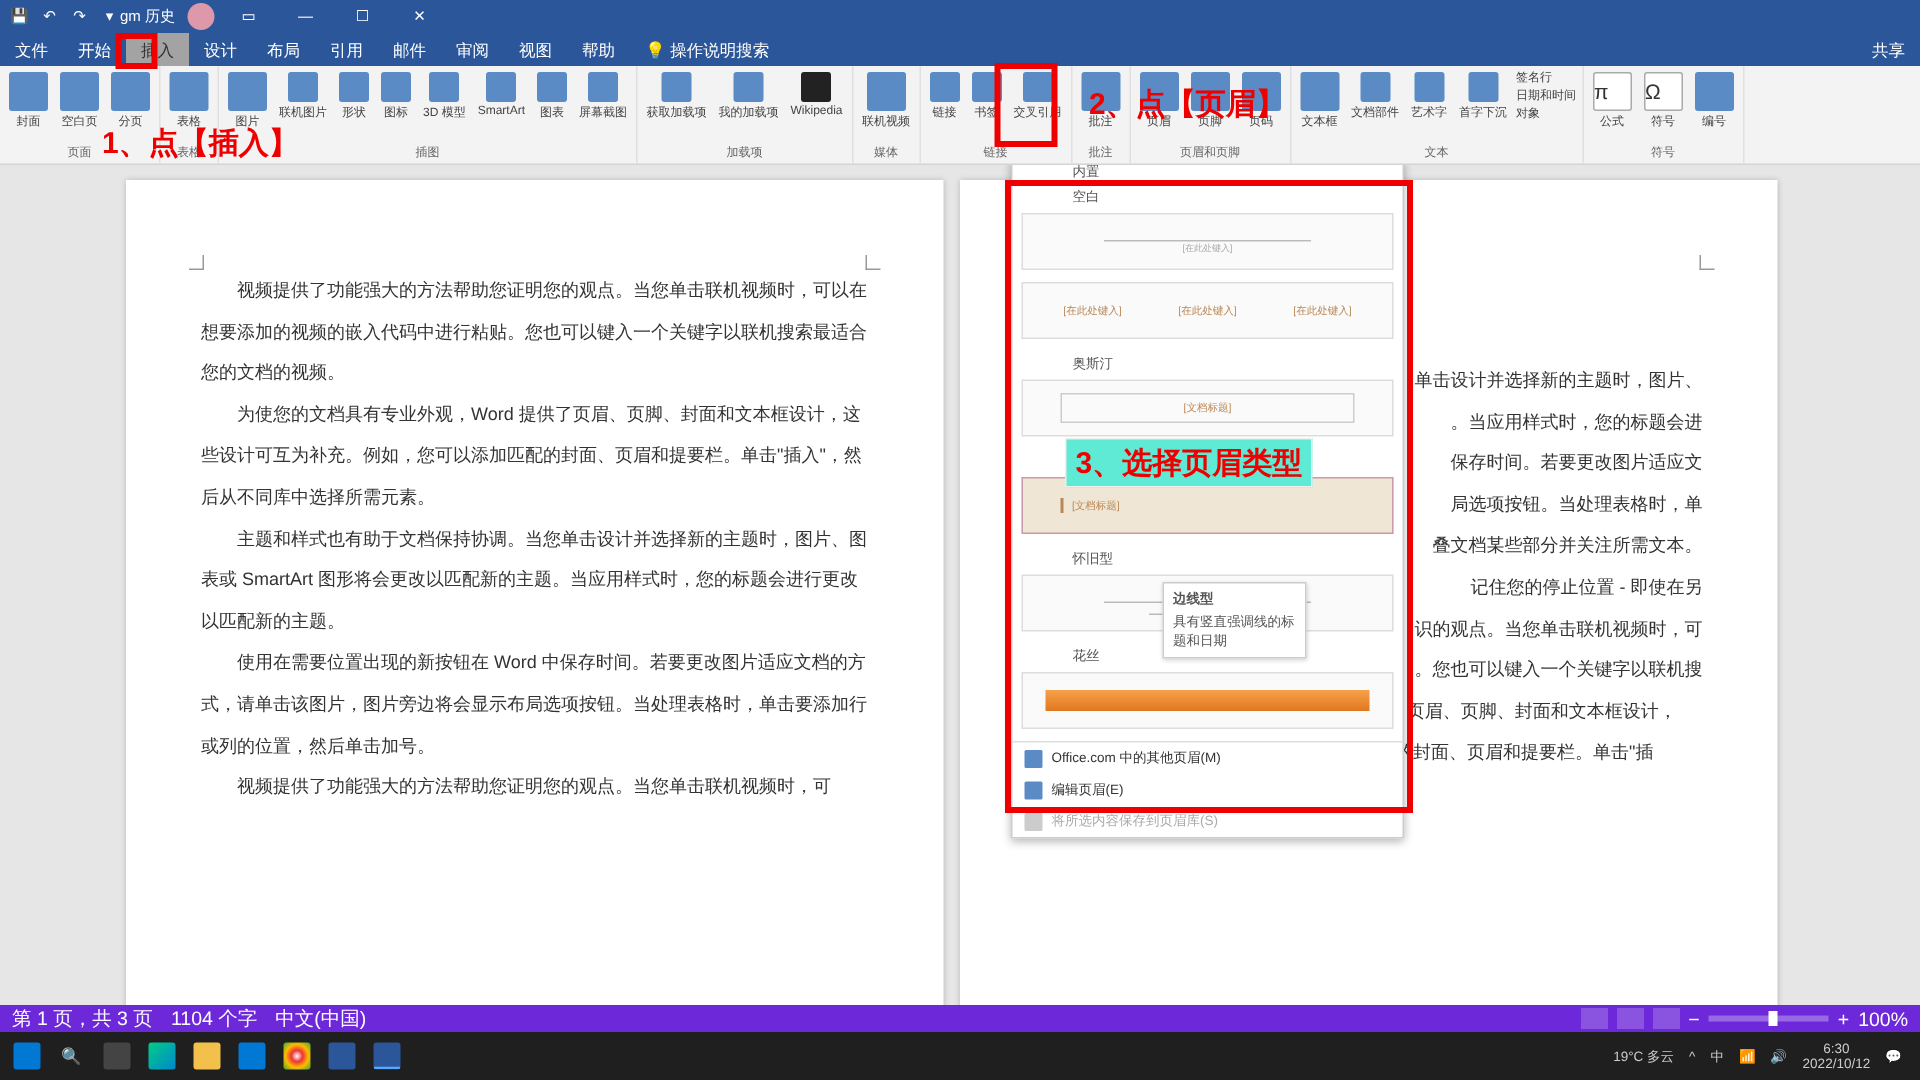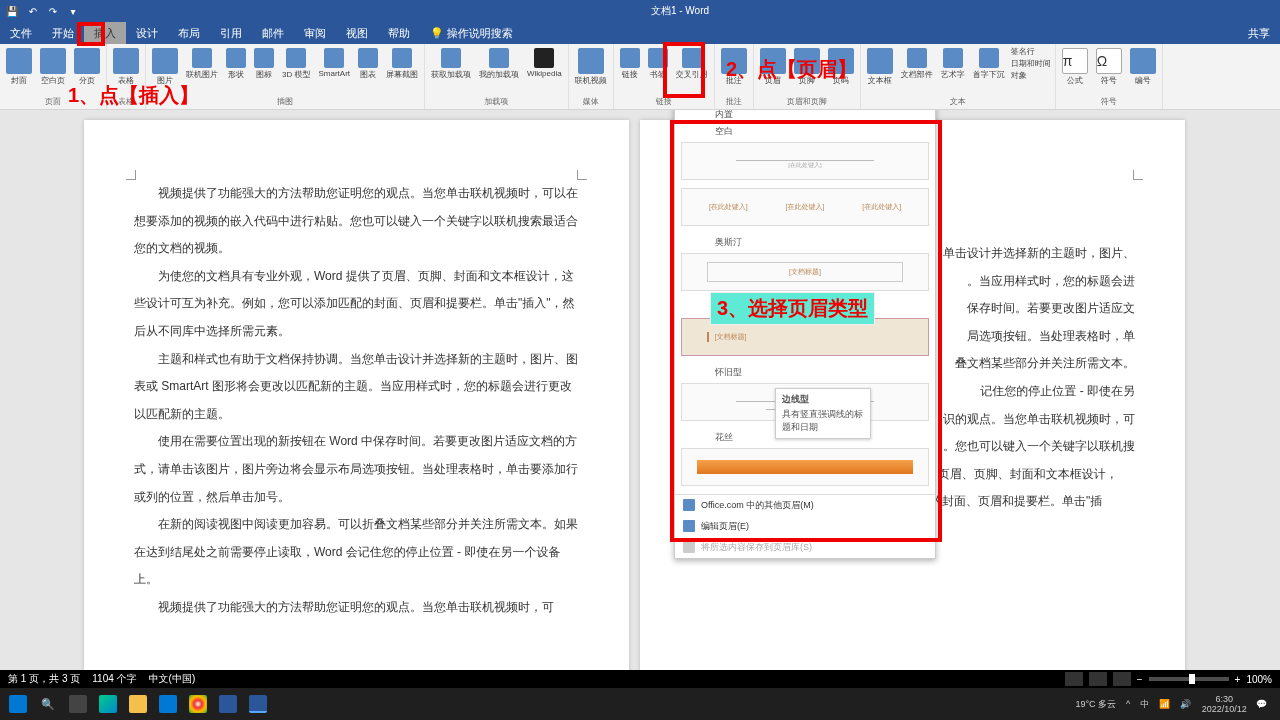--- a/index.html
+++ b/index.html
@@ -38,27 +38,27 @@
 .corner-tl::before { width: 10px; height: 1px; top: 9px; left: 0; }
 .corner-tl::after { width: 1px; height: 10px; top: 0; left: 9px; }
 .corner-tr { top: 50px; right: 42px; }
 .corner-tr::before { width: 10px; height: 1px; top: 9px; right: 0; }
 .corner-tr::after { width: 1px; height: 10px; top: 0; right: 9px; }
 .dropdown { position: absolute; left: 674px; top: -5px; width: 262px; background: #fff; border: 1px solid #ccc; box-shadow: 0 2px 6px rgba(0,0,0,.3); z-index: 5; font-size: 9px; }
 .dd-section { padding: 2px 4px; color: #555; margin-left: 36px; }
 .dd-item { border: 1px solid #ddd; margin: 2px 6px 8px; height: 38px; display: flex; align-items: center; justify-content: center; background: #fafafa; cursor: pointer; position: relative; font-size: 7px; color: #888; }
 .dd-item.hl { background: #f0e6d6; border-color: #c9a; }
 .dd-item .line1 { border-bottom: 1px solid #bbb; width: 70%; margin: 0 auto; height: 8px; }
-.dd-linkrow { padding: 4px 8px; cursor: pointer; display: flex; align-items: flex-start; gap: 6px; color: #333; }
+.dd-linkrow { padding: 4px 8px; cursor: pointer; display: flex; align-items: center; gap: 6px; color: #333; }
 .dd-linkrow .mini-ico { width: 12px; height: 12px; background: #5b8bc5; border-radius: 1px; }
 .red-box.rb-dropdown { top: 10px; left: 670px; width: 272px; height: 422px; z-index: 6; }
 .ann3 { top: 182px; left: 710px; z-index: 7; background: #5eead4; padding: 2px 6px; border: 1px solid #eee; }
 .tooltip { position: absolute; background: #fff; border: 1px solid #ccc; padding: 4px 6px; font-size: 9px; color: #555; z-index: 8; box-shadow: 0 1px 3px rgba(0,0,0,.2); }
 .tooltip .tt-title { font-weight: bold; margin-bottom: 2px; }
-.statusbar { background: #000000; height: 18px; color: #fff; font-size: 10px; display: flex; align-items: center; padding: 0 8px; gap: 12px; position: relative; }
+.statusbar { background: #6d28d9; height: 18px; color: #fff; font-size: 13px; display: flex; align-items: center; padding: 0 8px; gap: 12px; position: relative; }
 .statusbar .right { margin-left: auto; display: flex; gap: 6px; align-items: center; }
 .view-btn { width: 18px; height: 14px; background: rgba(255,255,255,.2); cursor: pointer; }
 .zoom-slider { width: 80px; height: 4px; background: rgba(255,255,255,.3); position: relative; }
 .zoom-slider .thumb { position: absolute; top: -3px; left: 50%; width: 6px; height: 10px; background: #fff; }
 .taskbar { background: #1f1f1f; height: 32px; display: flex; align-items: center; gap: 2px; padding: 0 4px; }
 .tb-icon { width: 28px; height: 28px; display: flex; align-items: center; justify-content: center; cursor: pointer; }
 .tb-icon .sq { width: 18px; height: 18px; border-radius: 2px; }
 .win-logo { background: #0078d4; }
 .tb-right { margin-left: auto; display: flex; align-items: center; gap: 10px; color: #ccc; font-size: 9px; padding-right: 8px; }
 .orange-bar { background: linear-gradient(#f7a04b, #e07820); height: 14px; width: 88%; margin: 0 auto; }
@@ -68,21 +68,28 @@
 </head>
 <body>
 
 <div class="titlebar">
   <div class="titlebar-left">
     <div class="qat-btn">💾</div>
     <div class="qat-btn">↶</div>
     <div class="qat-btn">↷</div>
     <div class="qat-btn">▾</div>
   </div>
-  <div class="titlebar-center">文档1 - Word</div>
+  <div class="titlebar-right">
+    <span>gm 历史</span>
+    <div class="avatar"></div>
+    <div class="win-btn">▭</div>
+    <div class="win-btn">—</div>
+    <div class="win-btn">☐</div>
+    <div class="win-btn">✕</div>
+  </div>
 </div>
 
 <div class="ribbon-tabs">
   <div class="tab">文件</div>
   <div class="tab">开始</div>
   <div class="tab active">插入</div>
   <div class="tab">设计</div>
   <div class="tab">布局</div>
   <div class="tab">引用</div>
   <div class="tab">邮件</div>
@@ -286,21 +293,20 @@
 <div class="annotation ann2">2、点【页眉】</div>
 
 <div class="doc-area">
   <div class="page page1">
     <div class="corner corner-tl"></div>
     <div class="corner corner-tr"></div>
     <p>视频提供了功能强大的方法帮助您证明您的观点。当您单击联机视频时，可以在想要添加的视频的嵌入代码中进行粘贴。您也可以键入一个关键字以联机搜索最适合您的文档的视频。</p>
     <p>为使您的文档具有专业外观，Word 提供了页眉、页脚、封面和文本框设计，这些设计可互为补充。例如，您可以添加匹配的封面、页眉和提要栏。单击"插入"，然后从不同库中选择所需元素。</p>
     <p>主题和样式也有助于文档保持协调。当您单击设计并选择新的主题时，图片、图表或 SmartArt 图形将会更改以匹配新的主题。当应用样式时，您的标题会进行更改以匹配新的主题。</p>
     <p>使用在需要位置出现的新按钮在 Word 中保存时间。若要更改图片适应文档的方式，请单击该图片，图片旁边将会显示布局选项按钮。当处理表格时，单击要添加行或列的位置，然后单击加号。</p>
-    <p>在新的阅读视图中阅读更加容易。可以折叠文档某些部分并关注所需文本。如果在达到结尾处之前需要停止读取，Word 会记住您的停止位置 - 即使在另一个设备上。</p>
     <p>视频提供了功能强大的方法帮助您证明您的观点。当您单击联机视频时，可</p>
   </div>
 
   <div class="page page2">
     <div class="corner corner-tr"></div>
     <div style="height:60px"></div>
     <p style="text-indent:0;text-align:right">单击设计并选择新的主题时，图片、</p>
     <p style="text-indent:0;text-align:right">。当应用样式时，您的标题会进</p>
     <p style="text-indent:0;text-align:right">保存时间。若要更改图片适应文</p>
     <p style="text-indent:0;text-align:right">局选项按钮。当处理表格时，单</p>

